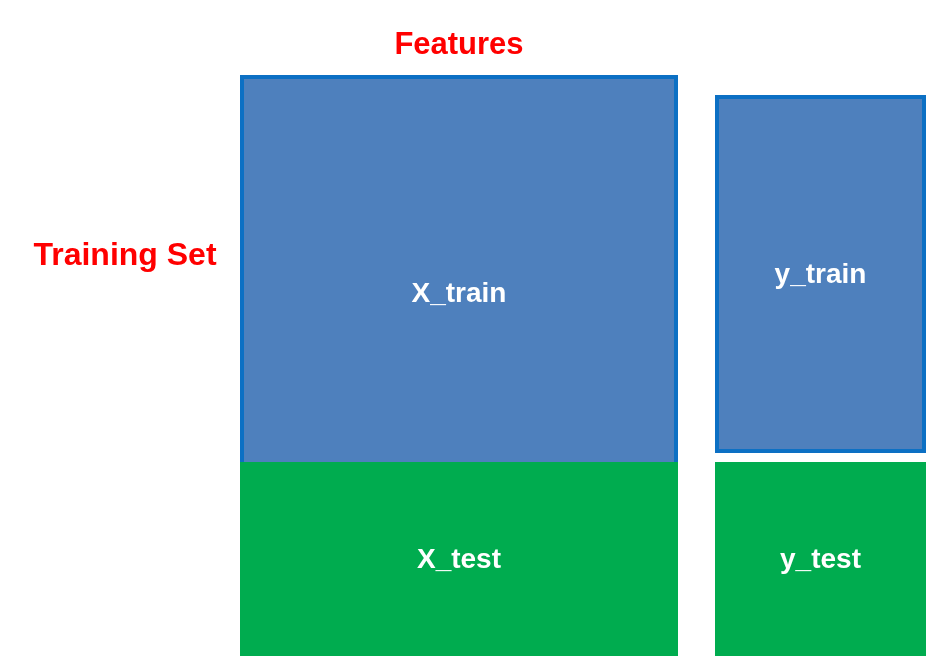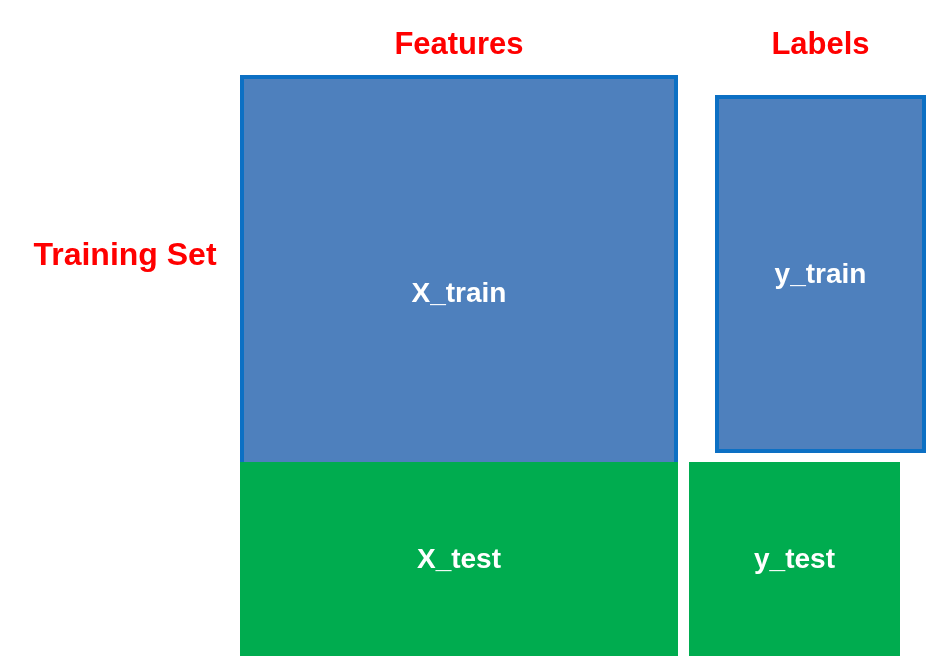--- a/index.html
+++ b/index.html
@@ -63,30 +63,29 @@
     background: var(--train-fill);
     border: 4px solid var(--train-border);
   }
   .block.test {
     background: var(--test-fill);
     border: none;
   }
   .block.x-train { left: 240px; top: 75px;  width: 438px; height: 436px; }
   .block.y-train { left: 715px; top: 75px;  width: 211px; height: 358px; margin-top: 20px; }
   .block.x-test  { left: 240px; top: 462px; width: 438px; height: 194px; }
-  .block.y-test  { left: 689px; top: 462px; width: 211px; height: 194px; }
+  .block.y-test  { left: 715px; top: 462px; width: 211px; height: 194px; }
 </style>
 </head>
 <body>
 
 <div class="canvas">
 
   <div class="col-header features">Features</div>
 
-  <div class="col-header labels">Labels</div>
 
   <div class="row-header training">Training Set</div>
 
 
   <div class="block train x-train">
     <span>X_train</span>
   </div>
 
   <div class="block train y-train">
     <span>y_train</span>

